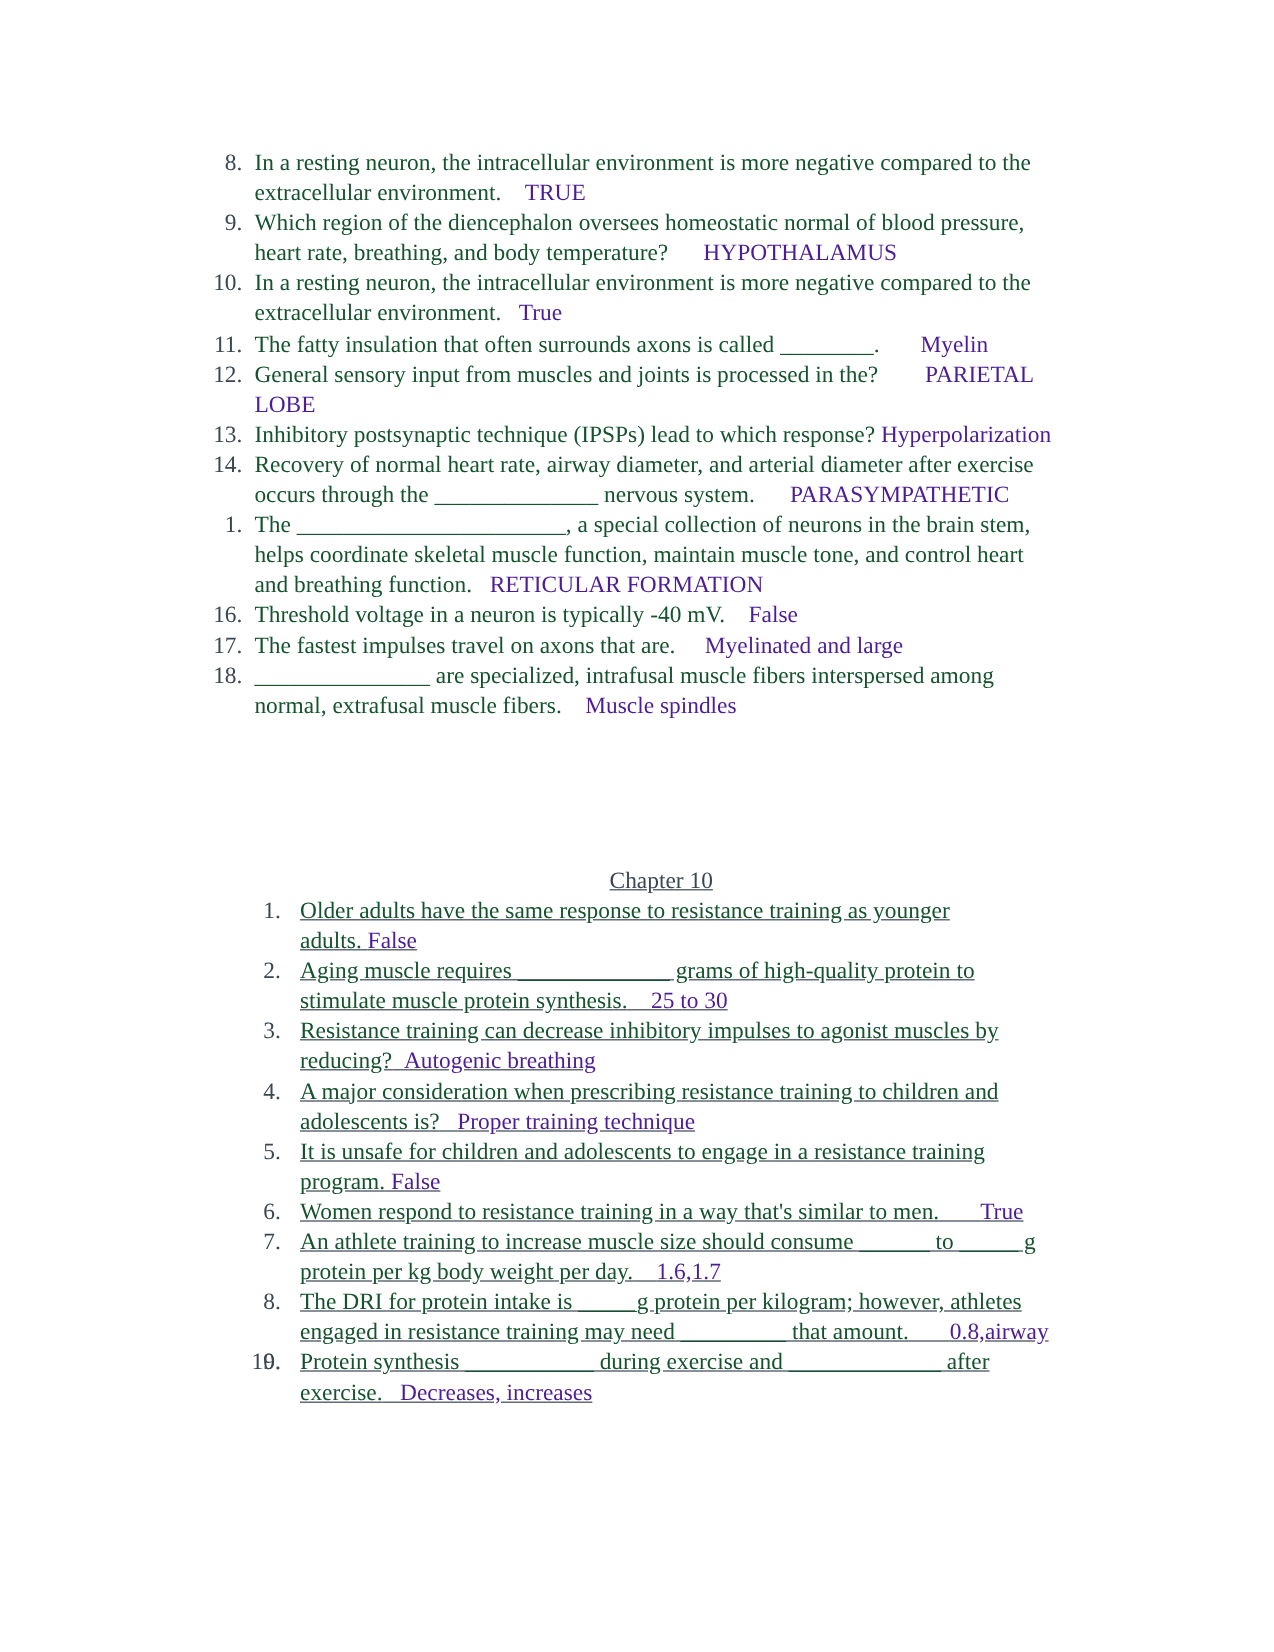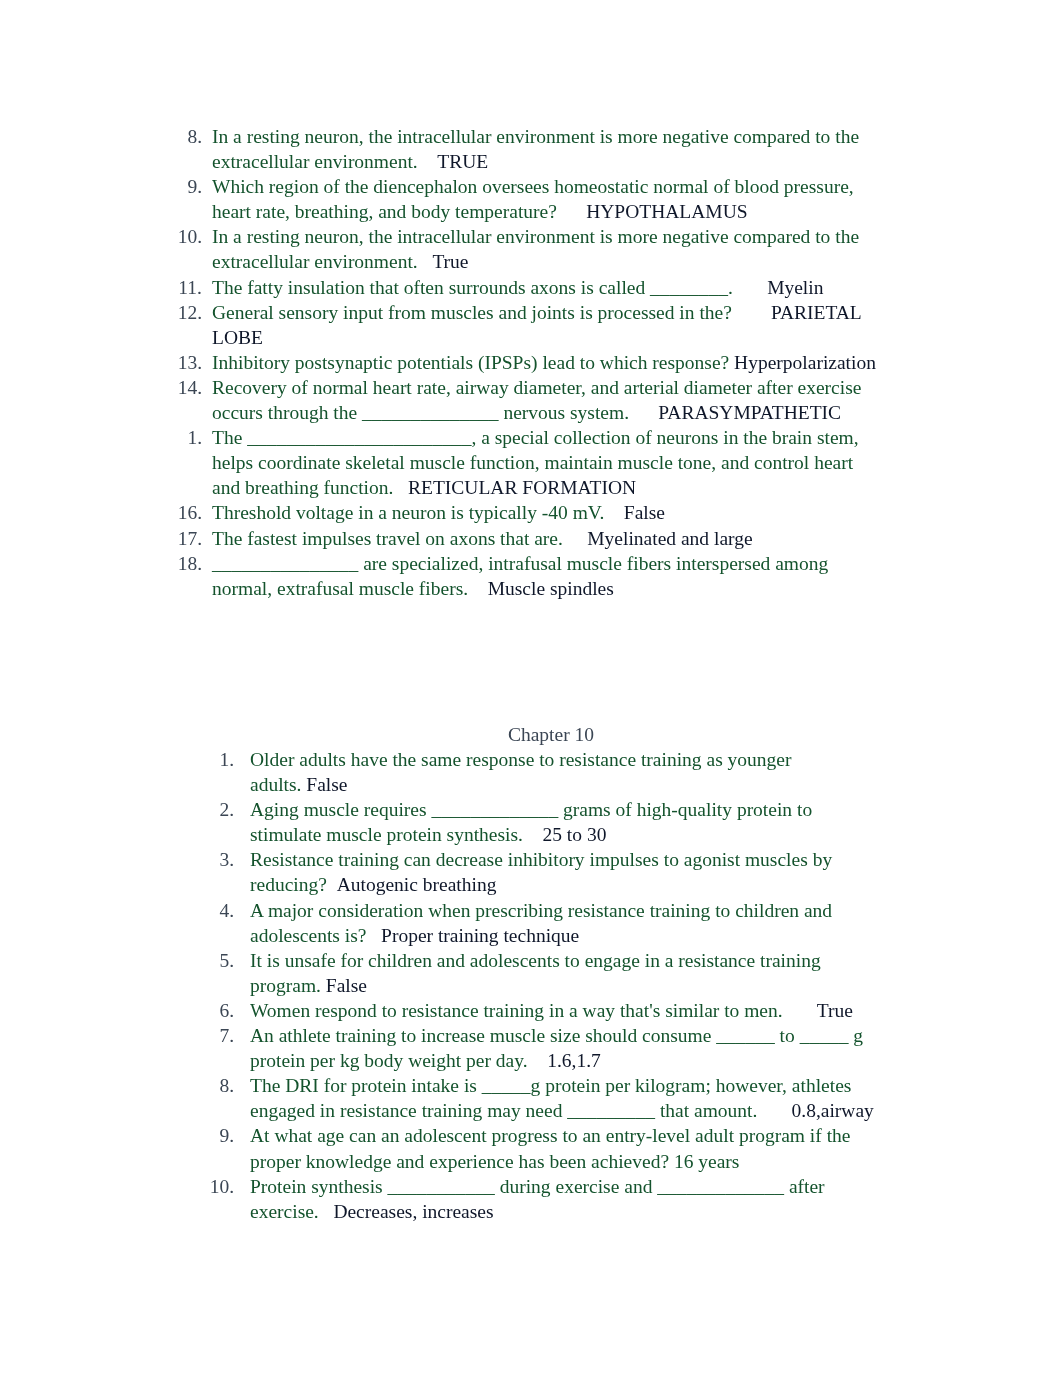--- a/index.html
+++ b/index.html
@@ -28,20 +28,21 @@
     left: 176px;
     top: 124px;
     width: 706px;
   }
   
   .section-b {
     position: absolute;
     left: 207px;
     top: 722px;
     width: 680px;
+    text-decoration: underline;
   }
 
   .chapter-heading {
     text-align: center;
     font-size: 19.5px;
     line-height: 25px;
     color: #3b4654;
     width: 680px;
     margin: 0 0 0 0;
     padding-left: 8px;
@@ -70,52 +71,52 @@
     font-size: 19.5px;
     line-height: 25.1px;
     color: #3b4654;
     white-space: pre;
   }
   .section-a li.qitem { padding-left: 36px; }
   .section-b li.qitem { padding-left: 43px; }
   .section-b li.qitem > .num { width: 27px; }
 
   .qtext { color: #14532d; }
-  .ans   { color: #0f172a; }
+  .ans   { color: #4c1d95; }
 </style>
 </head>
 <body>
 
 <div class="page">
 
   <div class="section-a">
     <ol class="qlist">
         <li class="qitem"><span class="num">8.</span><span class="qtext">In a resting neuron, the intracellular environment is more negative compared to the extracellular environment.</span><span class="qtext">&nbsp;&nbsp;&nbsp;&nbsp;</span><span class="ans">TRUE</span></li>
         <li class="qitem"><span class="num">9.</span><span class="qtext">Which region of the diencephalon oversees homeostatic normal of blood pressure, heart rate, breathing, and body temperature?</span><span class="qtext">&nbsp;&nbsp;&nbsp;&nbsp;&nbsp;&nbsp;</span><span class="ans">HYPOTHALAMUS</span></li>
         <li class="qitem"><span class="num">10.</span><span class="qtext">In a resting neuron, the intracellular environment is more negative compared to the extracellular environment.</span><span class="qtext">&nbsp;&nbsp;&nbsp;</span><span class="ans">True</span></li>
         <li class="qitem"><span class="num">11.</span><span class="qtext">The fatty insulation that often surrounds axons is called ________.</span><span class="qtext">&nbsp;&nbsp;&nbsp;&nbsp;&nbsp;&nbsp;&nbsp;</span><span class="ans">Myelin</span></li>
         <li class="qitem"><span class="num">12.</span><span class="qtext">General sensory input from muscles and joints is processed in the?</span><span class="qtext">&nbsp;&nbsp;&nbsp;&nbsp;&nbsp;&nbsp;&nbsp;&nbsp;</span><span class="ans">PARIETAL LOBE</span></li>
-        <li class="qitem"><span class="num">13.</span><span class="qtext">Inhibitory postsynaptic potentials (IPSPs) lead to which response?</span><span class="qtext">&nbsp;</span><span class="ans">Hyperpolarization</span></li>
+        <li class="qitem"><span class="num">13.</span><span class="qtext">Inhibitory postsynaptic technique (IPSPs) lead to which response?</span><span class="qtext">&nbsp;</span><span class="ans">Hyperpolarization</span></li>
         <li class="qitem"><span class="num">14.</span><span class="qtext">Recovery of normal heart rate, airway diameter, and arterial diameter after exercise occurs through the ______________ nervous system.</span><span class="qtext">&nbsp;&nbsp;&nbsp;&nbsp;&nbsp;&nbsp;</span><span class="ans">PARASYMPATHETIC</span></li>
         <li class="qitem"><span class="num">1.</span><span class="qtext">The _______________________, a special collection of neurons in the brain stem, helps coordinate skeletal muscle function, maintain muscle tone, and control heart and breathing function.</span><span class="qtext">&nbsp;&nbsp;&nbsp;</span><span class="ans">RETICULAR FORMATION</span></li>
         <li class="qitem"><span class="num">16.</span><span class="qtext">Threshold voltage in a neuron is typically -40 mV.</span><span class="qtext">&nbsp;&nbsp;&nbsp;&nbsp;</span><span class="ans">False</span></li>
         <li class="qitem"><span class="num">17.</span><span class="qtext">The fastest impulses travel on axons that are.</span><span class="qtext">&nbsp;&nbsp;&nbsp;&nbsp;&nbsp;</span><span class="ans">Myelinated and large</span></li>
         <li class="qitem"><span class="num">18.</span><span class="qtext">_______________ are specialized, intrafusal muscle fibers interspersed among normal, extrafusal muscle fibers.</span><span class="qtext">&nbsp;&nbsp;&nbsp;&nbsp;</span><span class="ans">Muscle spindles</span></li>
       </ol>
   </div>
 
   <div class="section-b">
     <div class="chapter-heading">Chapter 10</div>
     <ol class="qlist">
         <li class="qitem"><span class="num">1.</span><span class="qtext">Older adults have the same response to resistance training as younger adults.</span><span class="qtext">&nbsp;</span><span class="ans">False</span></li>
         <li class="qitem"><span class="num">2.</span><span class="qtext">Aging muscle requires _____________ grams of high-quality protein to stimulate muscle protein synthesis.</span><span class="qtext">&nbsp;&nbsp;&nbsp;&nbsp;</span><span class="ans">25 to 30</span></li>
         <li class="qitem"><span class="num">3.</span><span class="qtext">Resistance training can decrease inhibitory impulses to agonist muscles by reducing?</span><span class="qtext">&nbsp;&nbsp;</span><span class="ans">Autogenic breathing</span></li>
         <li class="qitem"><span class="num">4.</span><span class="qtext">A major consideration when prescribing resistance training to children and adolescents is?</span><span class="qtext">&nbsp;&nbsp;&nbsp;</span><span class="ans">Proper training technique</span></li>
         <li class="qitem"><span class="num">5.</span><span class="qtext">It is unsafe for children and adolescents to engage in a resistance training program.</span><span class="qtext">&nbsp;</span><span class="ans">False</span></li>
         <li class="qitem"><span class="num">6.</span><span class="qtext">Women respond to resistance training in a way that's similar to men.</span><span class="qtext">&nbsp;&nbsp;&nbsp;&nbsp;&nbsp;&nbsp;&nbsp;</span><span class="ans">True</span></li>
         <li class="qitem"><span class="num">7.</span><span class="qtext">An athlete training to increase muscle size should consume ______ to _____ g protein per kg body weight per day.</span><span class="qtext">&nbsp;&nbsp;&nbsp;&nbsp;</span><span class="ans">1.6,1.7</span></li>
         <li class="qitem"><span class="num">8.</span><span class="qtext">The DRI for protein intake is _____g protein per kilogram; however, athletes engaged in resistance training may need _________ that amount.</span><span class="qtext">&nbsp;&nbsp;&nbsp;&nbsp;&nbsp;&nbsp;&nbsp;</span><span class="ans">0.8,airway</span></li>
-        <li class="qitem"><span class="num">9.</span><span class="qtext">At what age can an adolescent progress to an entry-level adult program if the proper knowledge and experience has been achieved? 16 years</span></li>
+        <li class="qitem"><span class="num">9.</span></li>
         <li class="qitem"><span class="num">10.</span><span class="qtext">Protein synthesis ___________ during exercise and _____________ after exercise.</span><span class="qtext">&nbsp;&nbsp;&nbsp;</span><span class="ans">Decreases, increases</span></li>
       </ol>
   </div>
 
 </div>
 
 </body></html>

